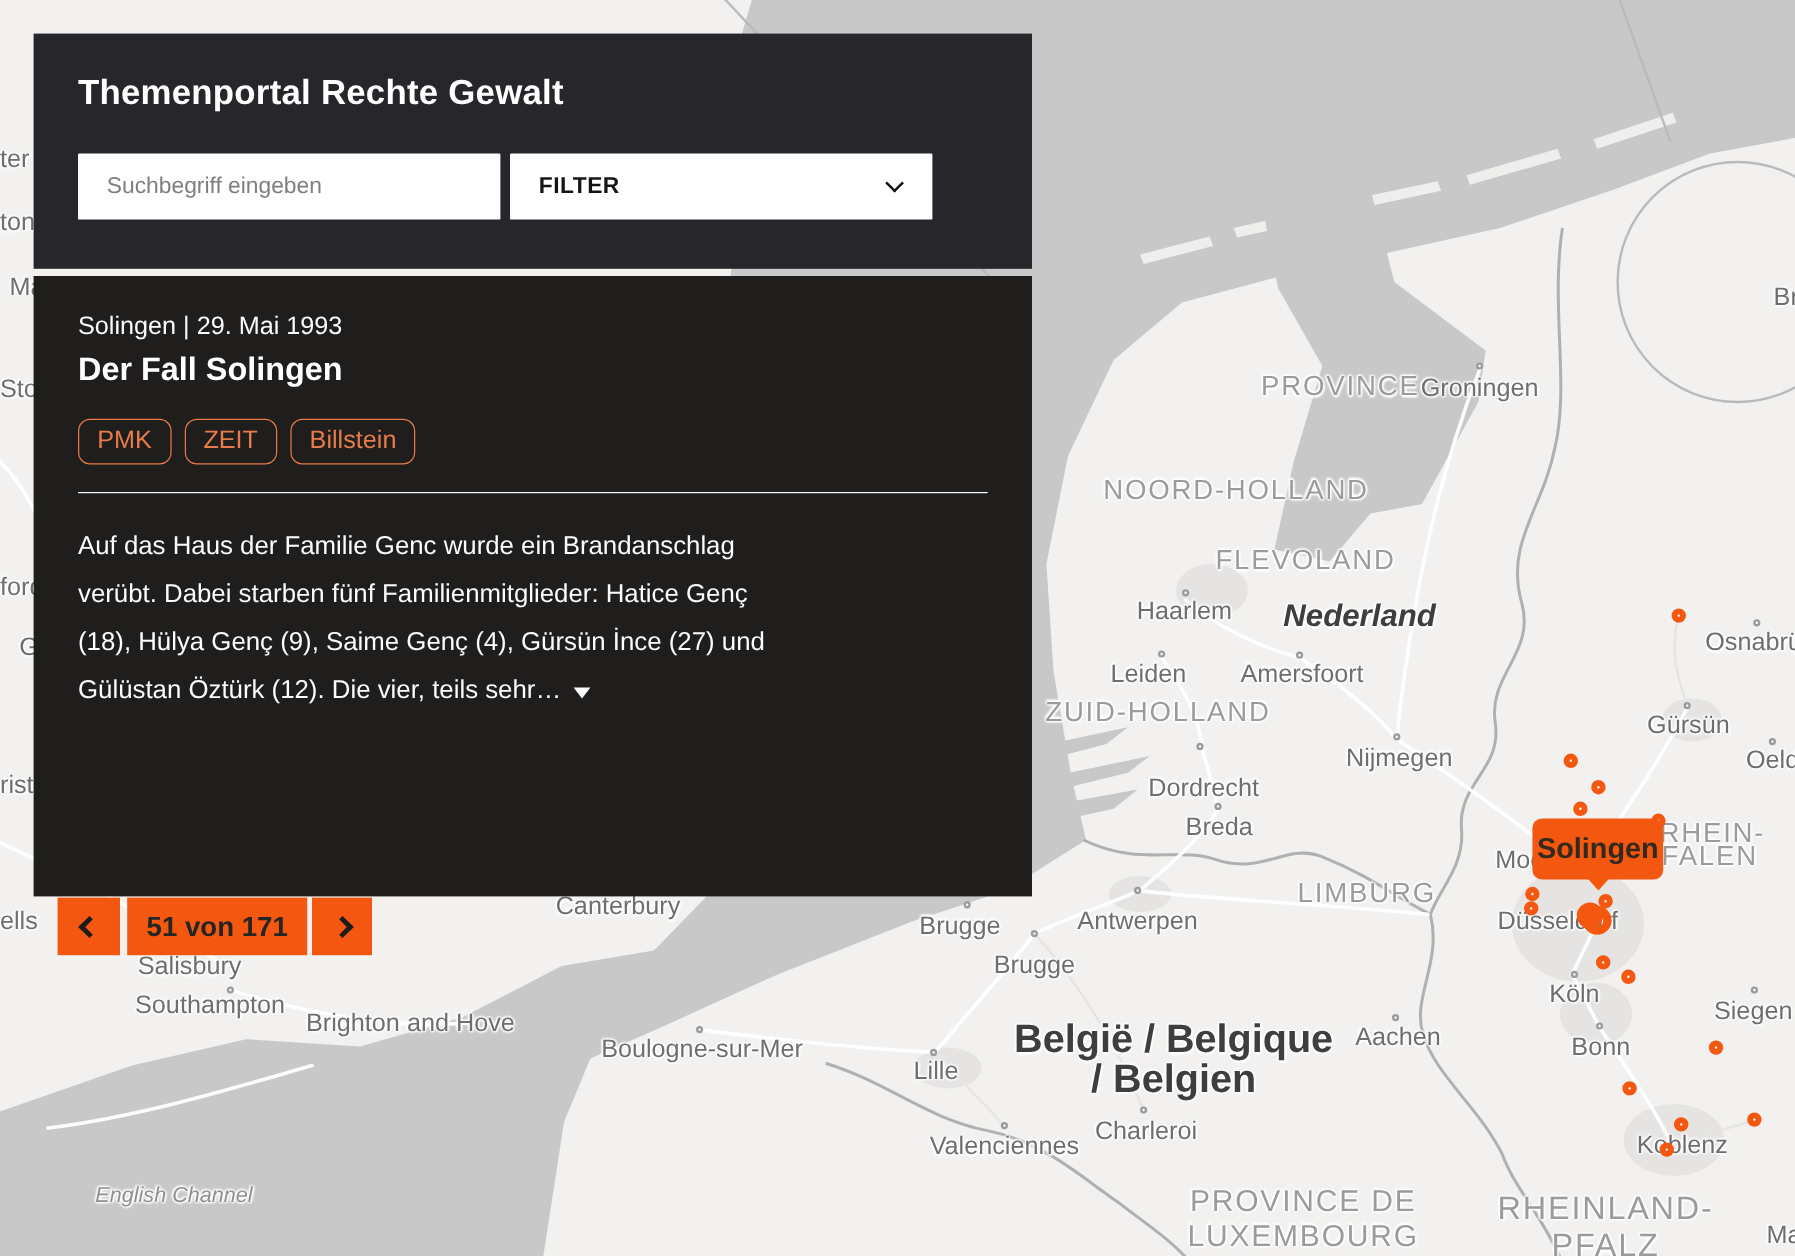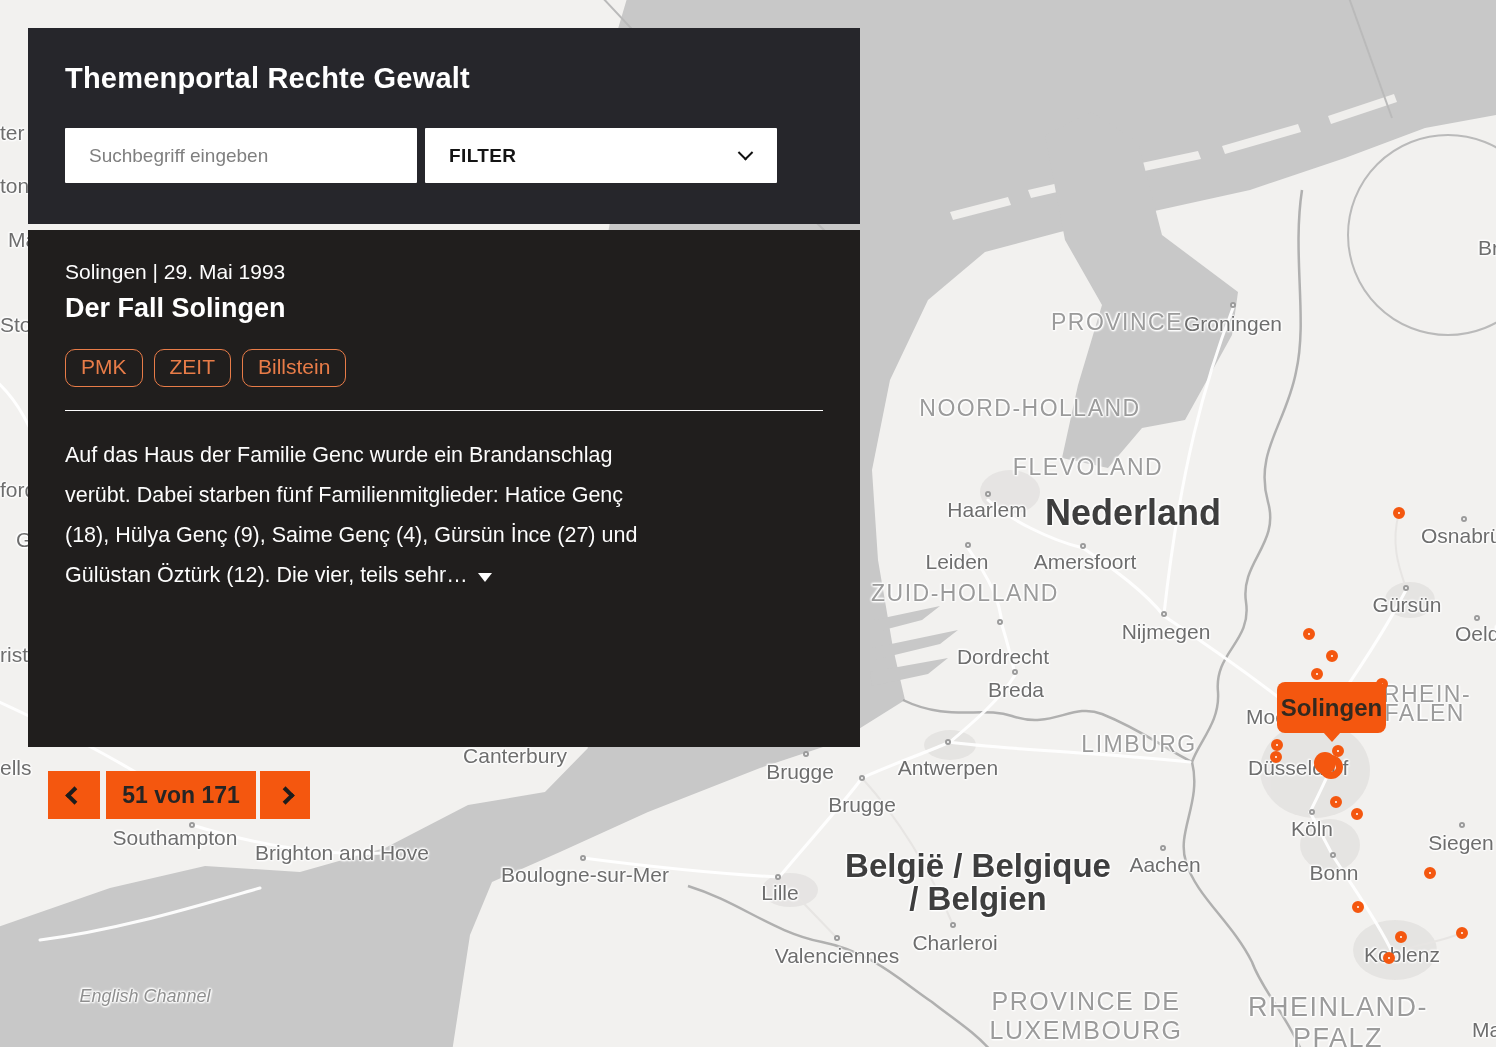--- a/index.html
+++ b/index.html
@@ -46,21 +46,21 @@
   #case-meta{font-size:21px;font-weight:400;color:#fdfdfd;}
   #case-title{font-size:27px;font-weight:700;margin-top:9px;}
   #tag-row{display:flex;gap:11px;margin-top:25px;}
   .tag{border:1.5px solid var(--tag);color:var(--tag);border-radius:10px;padding:5px 15px 7px 15px;font-size:21px;cursor:pointer;}
   #divider{border-top:1px solid #fdfdfd;margin-top:23px;}
   #case-desc{margin-top:24px;font-size:21.5px;line-height:40px;color:#fcfcfc;white-space:pre-line;}
   #expand-toggle{display:inline-block;width:0;height:0;border-left:7px solid transparent;border-right:7px solid transparent;
     border-top:9px solid #fff;margin-left:10px;cursor:pointer;}
 
   
-  #pagination{position:absolute;left:28px;top:771px;z-index:11;display:flex;align-items:flex-end;padding-left:20px;}
+  #pagination{position:absolute;left:28px;top:748px;z-index:11;display:flex;align-items:flex-end;padding-left:20px;}
   .pg-btn{background:var(--accent);height:48px;display:flex;align-items:center;justify-content:center;cursor:pointer;}
   #pg-prev{width:52px;margin-right:6px;}
   #pg-next{width:50px;margin-left:4px;}
   #pg-label{background:var(--accent);width:150px;height:48px;display:flex;align-items:center;justify-content:center;
     font-size:23px;font-weight:700;color:#252525;}
   .chev-left{width:13px;height:13px;border-left:4px solid #1c1c1c;border-bottom:4px solid #1c1c1c;transform:rotate(45deg);}
   .chev-right{width:13px;height:13px;border-right:4px solid #1c1c1c;border-bottom:4px solid #1c1c1c;transform:rotate(-45deg);}
 </style>
 </head>
 <body>
@@ -136,21 +136,21 @@
       <div class="maplabel ml-region" style="left: 1117px; top: 322px;">PROVINCE</div>
       <div class="maplabel ml-region" style="left: 1030px; top: 408px;">NOORD-HOLLAND</div>
       <div class="maplabel ml-region" style="left: 1088px; top: 467px;">FLEVOLAND</div>
       <div class="maplabel ml-region" style="left: 965px; top: 593px;">ZUID-HOLLAND</div>
       <div class="maplabel ml-region" style="left: 1139px; top: 744px;">LIMBURG</div>
       <div class="maplabel ml-region" style="left: 1427px; top: 694px;">RHEIN-</div>
       <div class="maplabel ml-region" style="left: 1417px; top: 713px;">TFALEN</div>
       <div class="maplabel ml-region" style="left: 1086px; top: 1016px; font-size: 25px;">PROVINCE DE
 LUXEMBOURG</div>
       <div class="maplabel ml-region" style="left: 1338px; top: 1023px; font-size: 27px;">RHEINLAND-PFALZ</div>
-      <div class="maplabel ml-country" style="left: 1133px; top: 513px; font-size: 36px;">Nederland</div>
+      <div class="maplabel ml-country" style="left: 1133px; top: 513px; font-size: 26px; font-style: italic;">Nederland</div>
       <div class="maplabel ml-country" style="left: 978px; top: 882px; font-size: 33px;">België / Belgique
 / Belgien</div>
       <div class="maplabel ml-water" style="left: 145px; top: 996px;">English Channel</div>
       <div class="maplabel ml-city" style="left: 1233px; top: 324px;">Groningen</div>
       <div class="maplabel ml-city" style="left: 987px; top: 510px;">Haarlem</div>
       <div class="maplabel ml-city" style="left: 957px; top: 562px;">Leiden</div>
       <div class="maplabel ml-city" style="left: 1085px; top: 562px;">Amersfoort</div>
       <div class="maplabel ml-city" style="left: 1003px; top: 637px; margin-top: 20px;">Dordrecht</div>
       <div class="maplabel ml-city" style="left: 1016px; top: 690px;">Breda</div>
       <div class="maplabel ml-city" style="left: 1166px; top: 632px;">Nijmegen</div>

